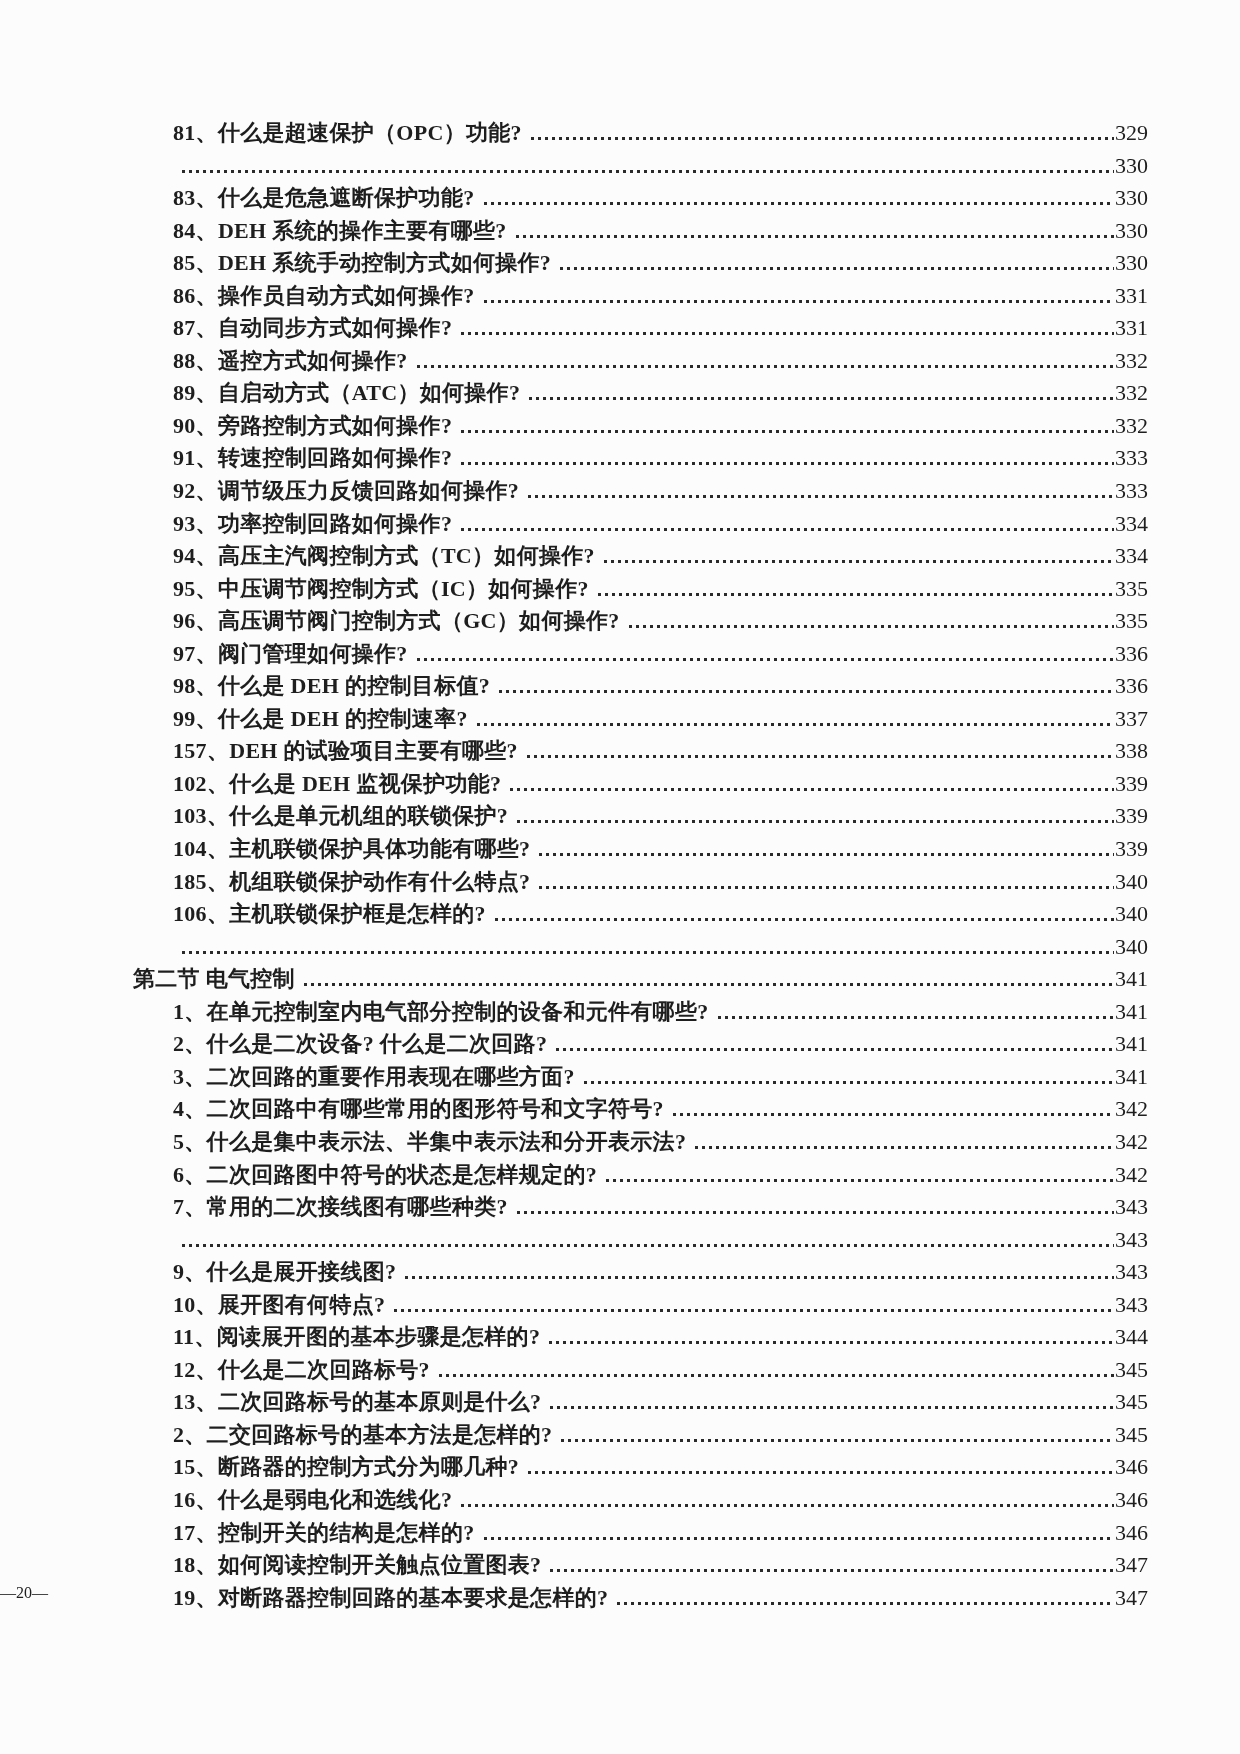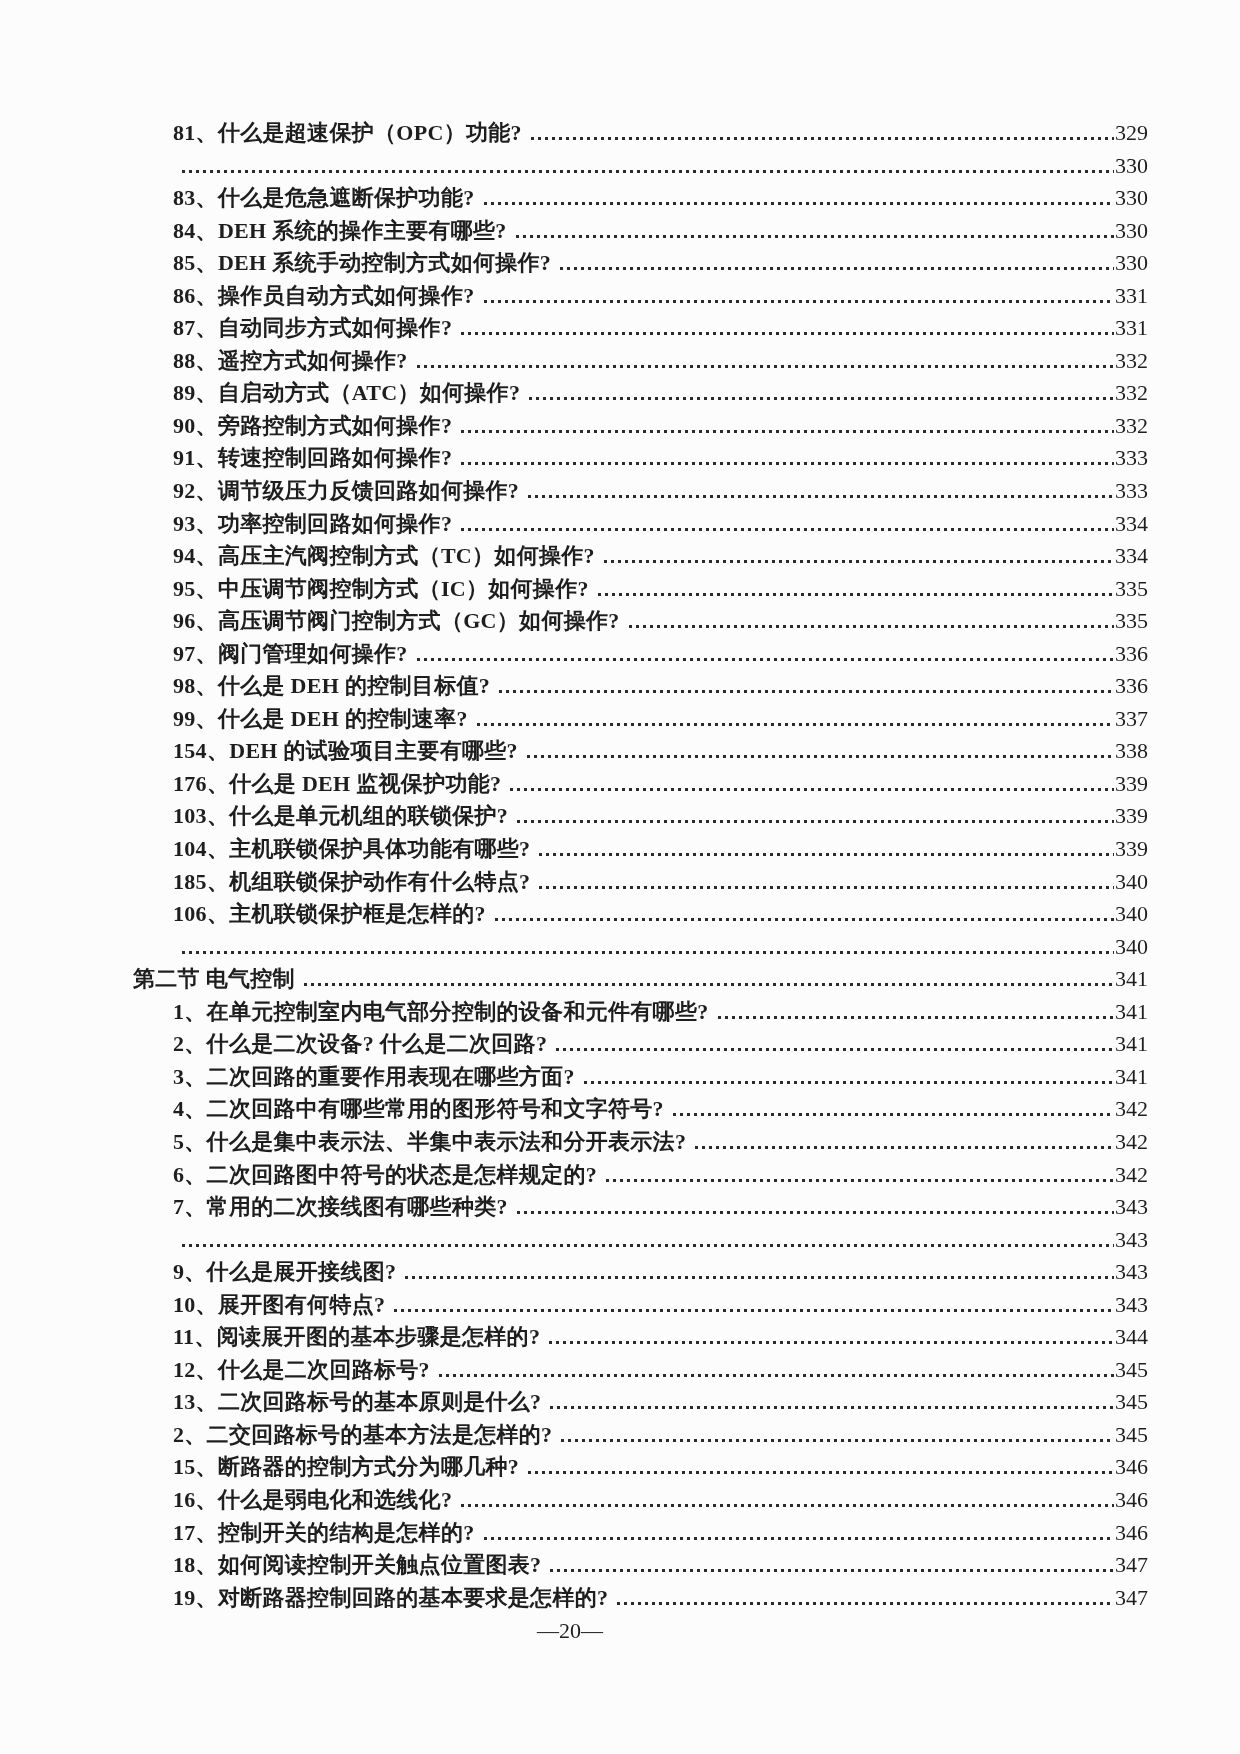--- a/index.html
+++ b/index.html
@@ -34,25 +34,24 @@
     height: 3px;
     margin-left: 9px;
     margin-right: 1px;
     background-image: repeating-linear-gradient(to right, #2a2a2a 0 3px, transparent 3px 7px);
     background-repeat: repeat-x;
     min-width: 10px;
   }
   .toc-page { flex: 0 0 auto; }
   .footer {
     position: absolute;
-    top: 1618px;
+    top: 1584px;
     left: 0;
     width: 1140px;
-    text-align: center;
-    font-size: 22px;
+    font-size: 16px;
     color: #1e1e1e;
   }
 </style>
 </head>
 <body>
 
 <div class="page">
   <div class="toc" id="toc-container">
   <div class="toc-row">
     <span class="toc-label">81、什么是超速保护（OPC）功能?</span>
@@ -161,27 +160,27 @@
     <span class="toc-page">336</span>
   </div>
 
   <div class="toc-row">
     <span class="toc-label">99、什么是 DEH 的控制速率?</span>
     <span class="toc-dots"></span>
     <span class="toc-page">337</span>
   </div>
 
   <div class="toc-row">
-    <span class="toc-label">154、DEH 的试验项目主要有哪些?</span>
+    <span class="toc-label">157、DEH 的试验项目主要有哪些?</span>
     <span class="toc-dots"></span>
     <span class="toc-page">338</span>
   </div>
 
   <div class="toc-row">
-    <span class="toc-label">176、什么是 DEH 监视保护功能?</span>
+    <span class="toc-label">102、什么是 DEH 监视保护功能?</span>
     <span class="toc-dots"></span>
     <span class="toc-page">339</span>
   </div>
 
   <div class="toc-row">
     <span class="toc-label">103、什么是单元机组的联锁保护?</span>
     <span class="toc-dots"></span>
     <span class="toc-page">339</span>
   </div>
 

